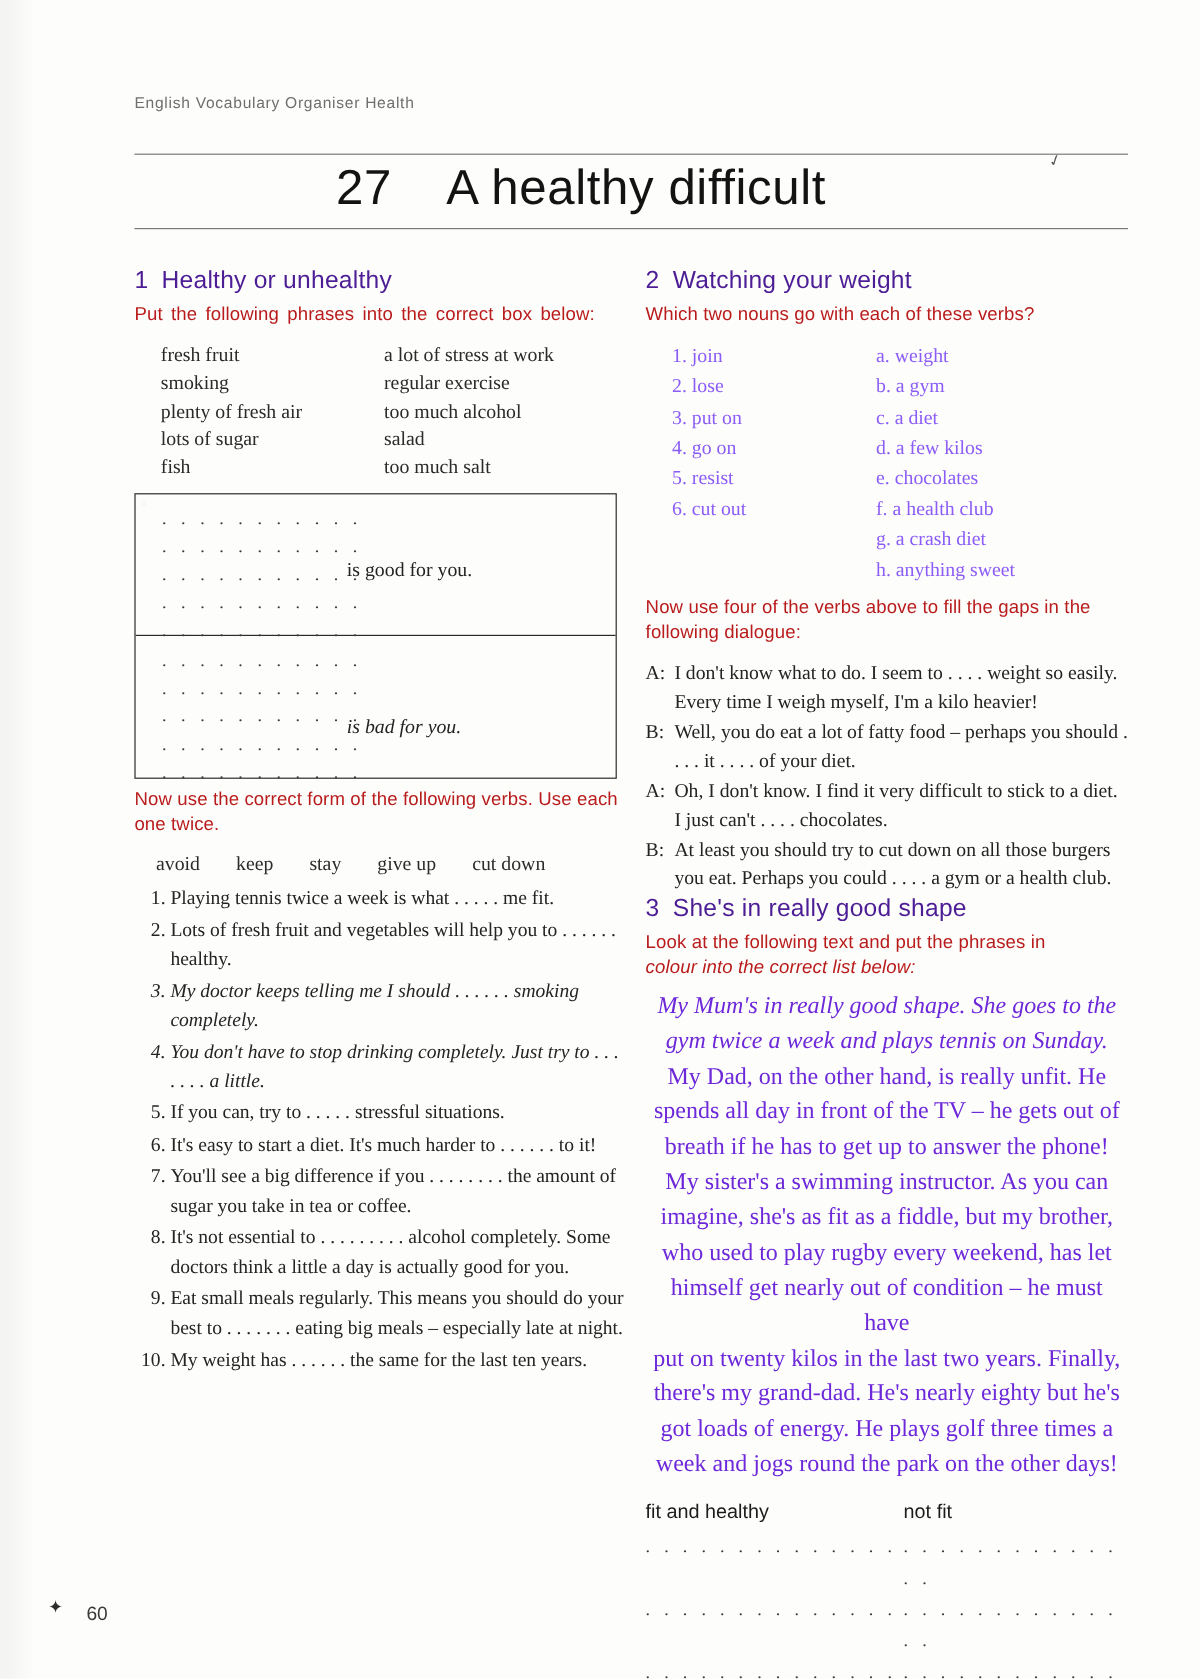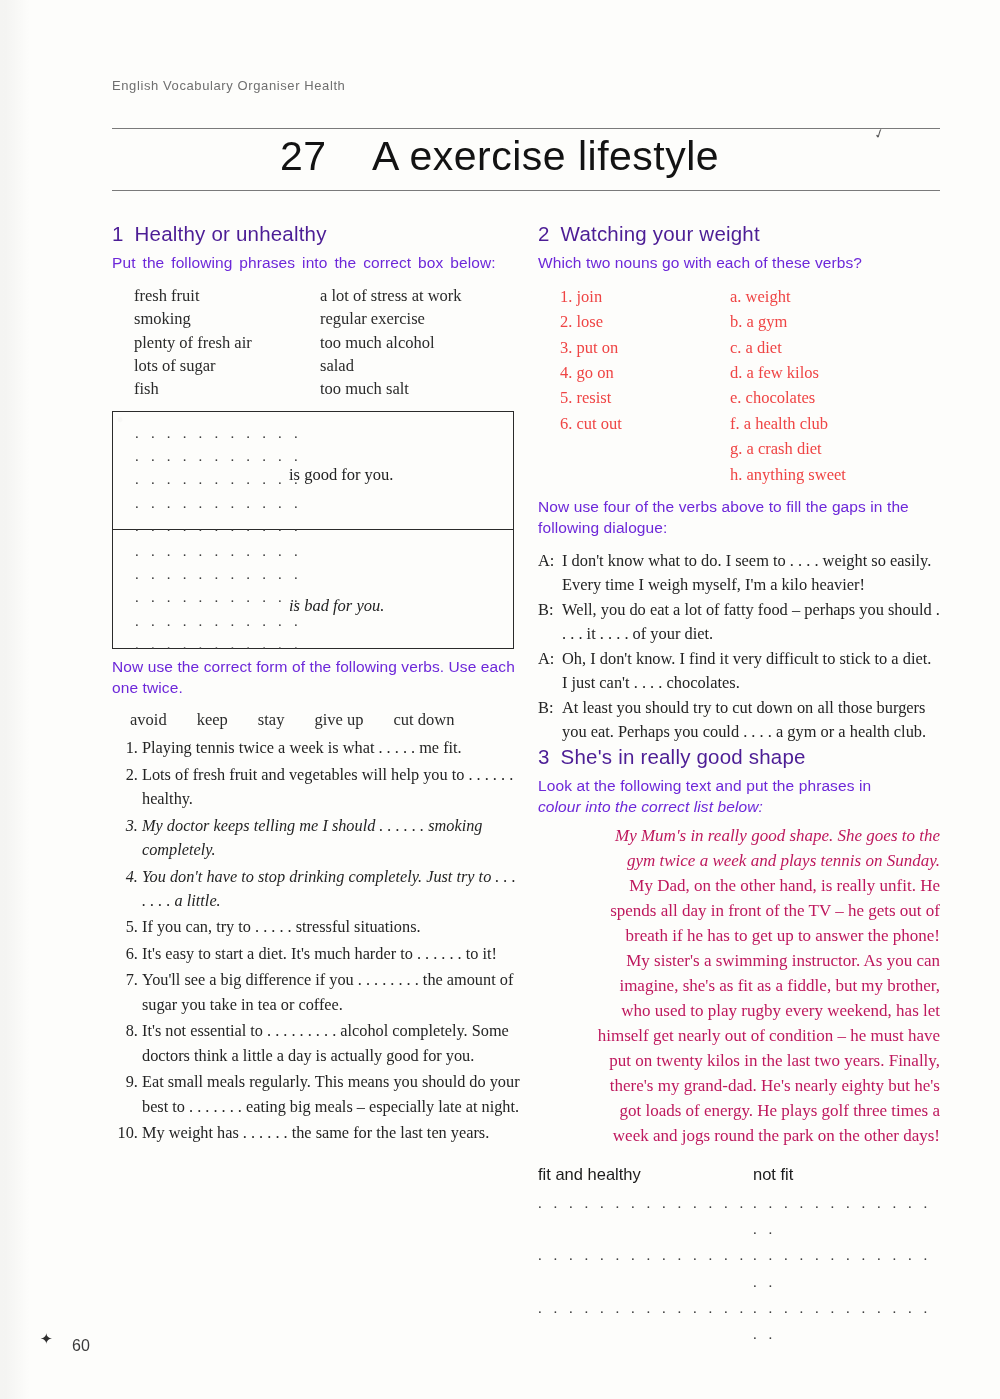--- a/index.html
+++ b/index.html
@@ -47,21 +47,21 @@
   .col-left{left:112px;width:410px;}
   .col-right{left:538px;width:402px;}
   h2.sec{
     font-family:"Liberation Sans",sans-serif;
     font-weight:400;font-size:20.5px;margin:0 0 7px 0;color:#4c1d95;
     letter-spacing:.2px;
   }
   h2.sec .num{margin-right:11px;}
   p.instr{
     font-family:"Liberation Sans",sans-serif;
-    font-size:15.5px;line-height:1.34;margin:0 0 10px 0;color:#6d28d9;
+    font-size:15.5px;line-height:1.34;margin:0 0 10px 0;color:#b91c1c;
     letter-spacing:.1px;
   }
   p.instr.wide{word-spacing:2.5px;}
   .phrase-grid{
     margin:6px 0 10px 22px;
     display:grid;grid-template-columns:186px 1fr;
     font-size:16.5px;line-height:1.42;color:#2a2a2a;
   }
   .phrase-grid span{white-space:nowrap;}
   .boxes{
@@ -92,34 +92,34 @@
   }
   ol.items{
     margin:6px 0 0 0;padding:0 0 0 30px;
     font-size:16.3px;line-height:1.5;color:#242424;
   }
   ol.items li{margin-bottom:2px;}
   ol.items li.ital{font-style:italic;}
   .mini-cols{
     display:grid;grid-template-columns:170px 1fr;
     margin:4px 0 0 22px;
-    font-size:16.5px;line-height:1.54;color:#ef4444;
+    font-size:16.5px;line-height:1.54;color:#8b5cf6;
   }
   .dialogue{
     margin:4px 0 0 0;
     font-size:16.4px;line-height:1.47;color:#232323;
   }
   .dialogue .turn{
     display:grid;grid-template-columns:24px 1fr;margin-bottom:1px;
   }
   .dialogue .spk{font-style:normal;}
   .story{
     margin:6px 0 0 0;
-    font-size:17px;line-height:1.47;color:#be185d;
-    text-align:right;
+    font-size:20px;line-height:1.47;color:#6d28d9;
+    text-align:center;
   }
   .story.italic-lead{font-style:italic;}
   .lists-head{
     margin:16px 0 6px 0;
     display:grid;grid-template-columns:215px 1fr;
     font-family:"Liberation Sans",sans-serif;
     font-size:16.5px;color:#1c1c1c;
   }
   .lists-dots{
     display:grid;grid-template-columns:215px 1fr;
@@ -143,21 +143,21 @@
   <div class="scan-noise"></div>
 
   <div class="header-note">English Vocabulary Organiser   Health</div>
   <div class="rule top"></div>
   <div class="rule bottom"></div>
   <div class="tick">✓</div>
 
   <div class="title">
     <span>27</span>
     &nbsp;&nbsp;
-    <span>A exercise lifestyle</span>
+    <span>A healthy difficult</span>
   </div>
 
   <div class="col col-left">
 
     <h2 class="sec">
       <span class="num">1</span><span>Healthy or unhealthy</span>
     </h2>
     <p class="instr wide">Put the following phrases into the correct box below:</p>
 
     <div class="phrase-grid">

